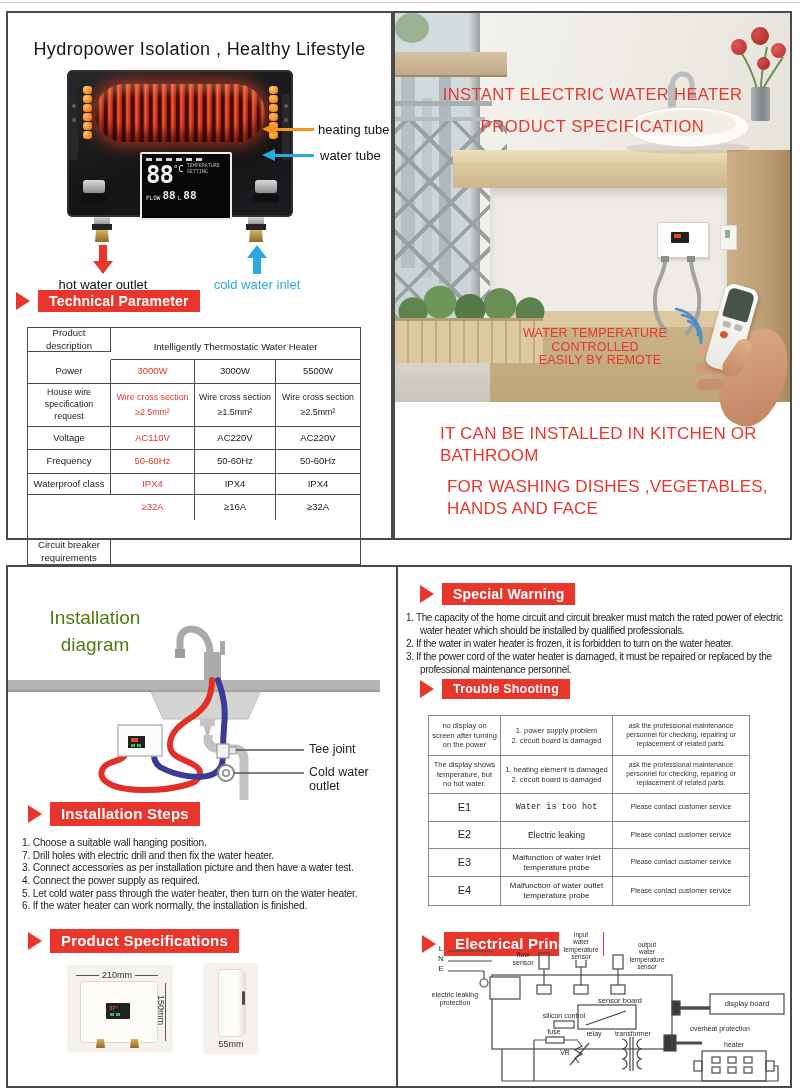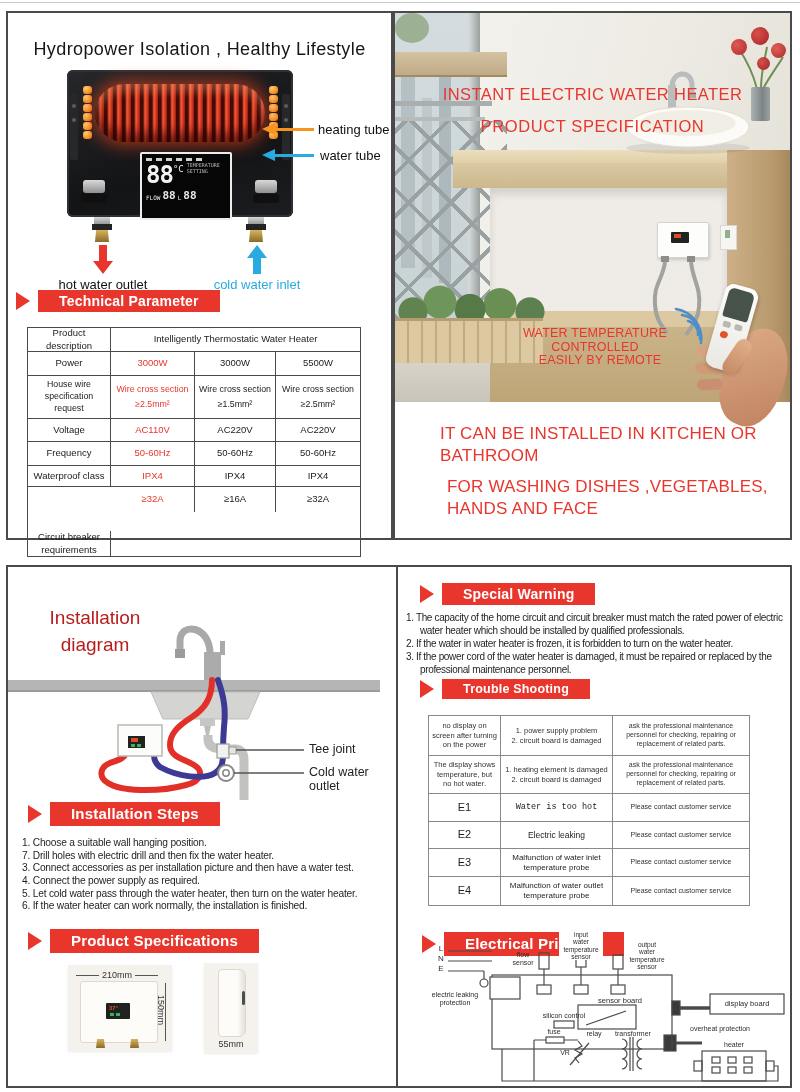--- a/index.html
+++ b/index.html
@@ -4,21 +4,21 @@
 <style>
   html,body{margin:0;padding:0;background:#fff;}
   .page{position:relative;width:800px;height:1092px;background:#fff;overflow:hidden;
         font-family:"Liberation Sans",sans-serif;color:#1d1d1d;}
   .abs{position:absolute;}
   .pre{white-space:pre-line;}
   .panel{position:absolute;border:2px solid #4a4a4a;background:#fff;}
   
   .ribbon{position:absolute;display:flex;align-items:center;gap:8px;}
   .ribbon .tri{width:0;height:0;border-top:9px solid transparent;border-bottom:9px solid transparent;border-left:14px solid #e8362d;}
-  .ribbon .bar{background:#e8362d;color:#fff;font-weight:bold;padding:2px 21px;font-size:14px;line-height:1.3;letter-spacing:.2px;}
+  .ribbon .bar{background:#e8362d;color:#fff;font-weight:bold;padding:2px 11px;font-size:14px;line-height:1.3;letter-spacing:.2px;}
   
   .heater-body{position:absolute;left:59px;top:57px;width:226px;height:147px;background:linear-gradient(160deg,#26282b,#131416 60%,#1c1d20);border-radius:6px;box-shadow:inset 0 0 0 2px #2e3033;}
   .coil{position:absolute;left:28px;top:14px;width:170px;height:58px;border-radius:29px;
         background:repeating-linear-gradient(90deg,#420b07 0 3px,#ff5a36 5px,#a01b0f 9px);
         box-shadow:0 0 16px 4px rgba(255,70,25,.55), inset 0 8px 10px rgba(255,170,120,.35), inset 0 -10px 12px rgba(40,0,0,.6);}
   .dotcol{position:absolute;top:16px;width:12px;height:56px;display:flex;flex-direction:column;gap:1px;align-items:center;}
   .dotcol span{width:9px;height:8px;border-radius:3px;background:radial-gradient(circle at 35% 30%,#ffd27a,#f08a1d 70%,#a85a10);}
   .bracket{position:absolute;top:24px;width:8px;height:66px;background:#26282a;border-radius:2px;}
   .bracket i{display:block;width:4px;height:4px;border-radius:50%;background:#5c5e60;margin:10px auto 0;}
   .sidefit{position:absolute;width:22px;height:13px;background:linear-gradient(#d9d9d9,#8f8f8f);border-radius:3px;}
@@ -144,21 +144,21 @@
 
     <div class="ribbon" style="left:8px;top:277px;">
       <span class="tri"></span>
       <span class="bar">Technical Parameter</span>
     </div>
 
     <div class="ttable">
       <div class="trow">
         <div class="tcell w1 pre" style="height:24px;">Product
 description</div>
-        <div class="tcell wspan" style="height:24px;">Intelligently Thermostatic Water Heater</div>
+        <div class="tcell wspan" style="height:24px;margin-top:8px;">Intelligently Thermostatic Water Heater</div>
       </div>
       <div class="trow">
         <div class="tcell w1" style="height:24px;">Power</div>
         <div class="tcell w2 red" style="height:24px;">3000W</div>
         <div class="tcell w3" style="height:24px;">3000W</div>
         <div class="tcell w4" style="height:24px;">5500W</div>
       </div>
       <div class="trow" style="font-size:8.8px;">
         <div class="tcell w1 pre" style="height:43px;">House wire
 specification
@@ -282,21 +282,21 @@
     <div class="abs red-t pre" style="left:45px;top:410px;font-size:17px;line-height:1.32;letter-spacing:.2px;">IT CAN BE INSTALLED IN KITCHEN OR
 BATHROOM</div>
     <div class="abs red-t pre" style="left:52px;top:463px;font-size:17px;line-height:1.32;letter-spacing:.2px;">FOR WASHING DISHES ,VEGETABLES,
 HANDS AND FACE</div>
   </section>
 
   <section class="panel" style="left:6px;top:565px;width:782px;height:519px;">
     <div class="abs" style="left:388px;top:0;width:2px;height:519px;background:#4a4a4a;"></div>
 
     <div class="abs" style="left:0;top:0;width:388px;height:519px;">
-      <div class="abs pre" style="left:26px;top:38px;width:122px;text-align:center;font-size:19px;line-height:1.4;color:#b91c1c;">Installation
+      <div class="abs pre" style="left:26px;top:38px;width:122px;text-align:center;font-size:19px;line-height:1.4;color:#4d7c0f;">Installation
 diagram</div>
 
       <svg class="abs" style="left:0;top:30px;" width="388" height="205" viewBox="0 0 388 205">
         <rect x="0" y="83" width="372" height="12" fill="#b5b5b5"></rect>
         <rect x="0" y="93" width="372" height="2" fill="#9b9b9b"></rect>
         <path d="M143 95 L252 95 L240 122 L155 122 Z" fill="#d4d4d2" stroke="#bdbdbb" stroke-width="1"></path>
         <rect x="192" y="122" width="15" height="7" fill="#c6c6c4"></rect>
         <path d="M196 129 L203 129 L201 138 L198 138 Z" fill="#bdbdbb"></path>
         <path d="M200 138 L200 142 C200 150 207 152 215 152 L227 152 C234 152 236 157 236 163 L236 203" stroke="#c2c2c0" stroke-width="9" fill="none"></path>
         <rect x="196" y="55" width="17" height="28" fill="#ababab"></rect>

